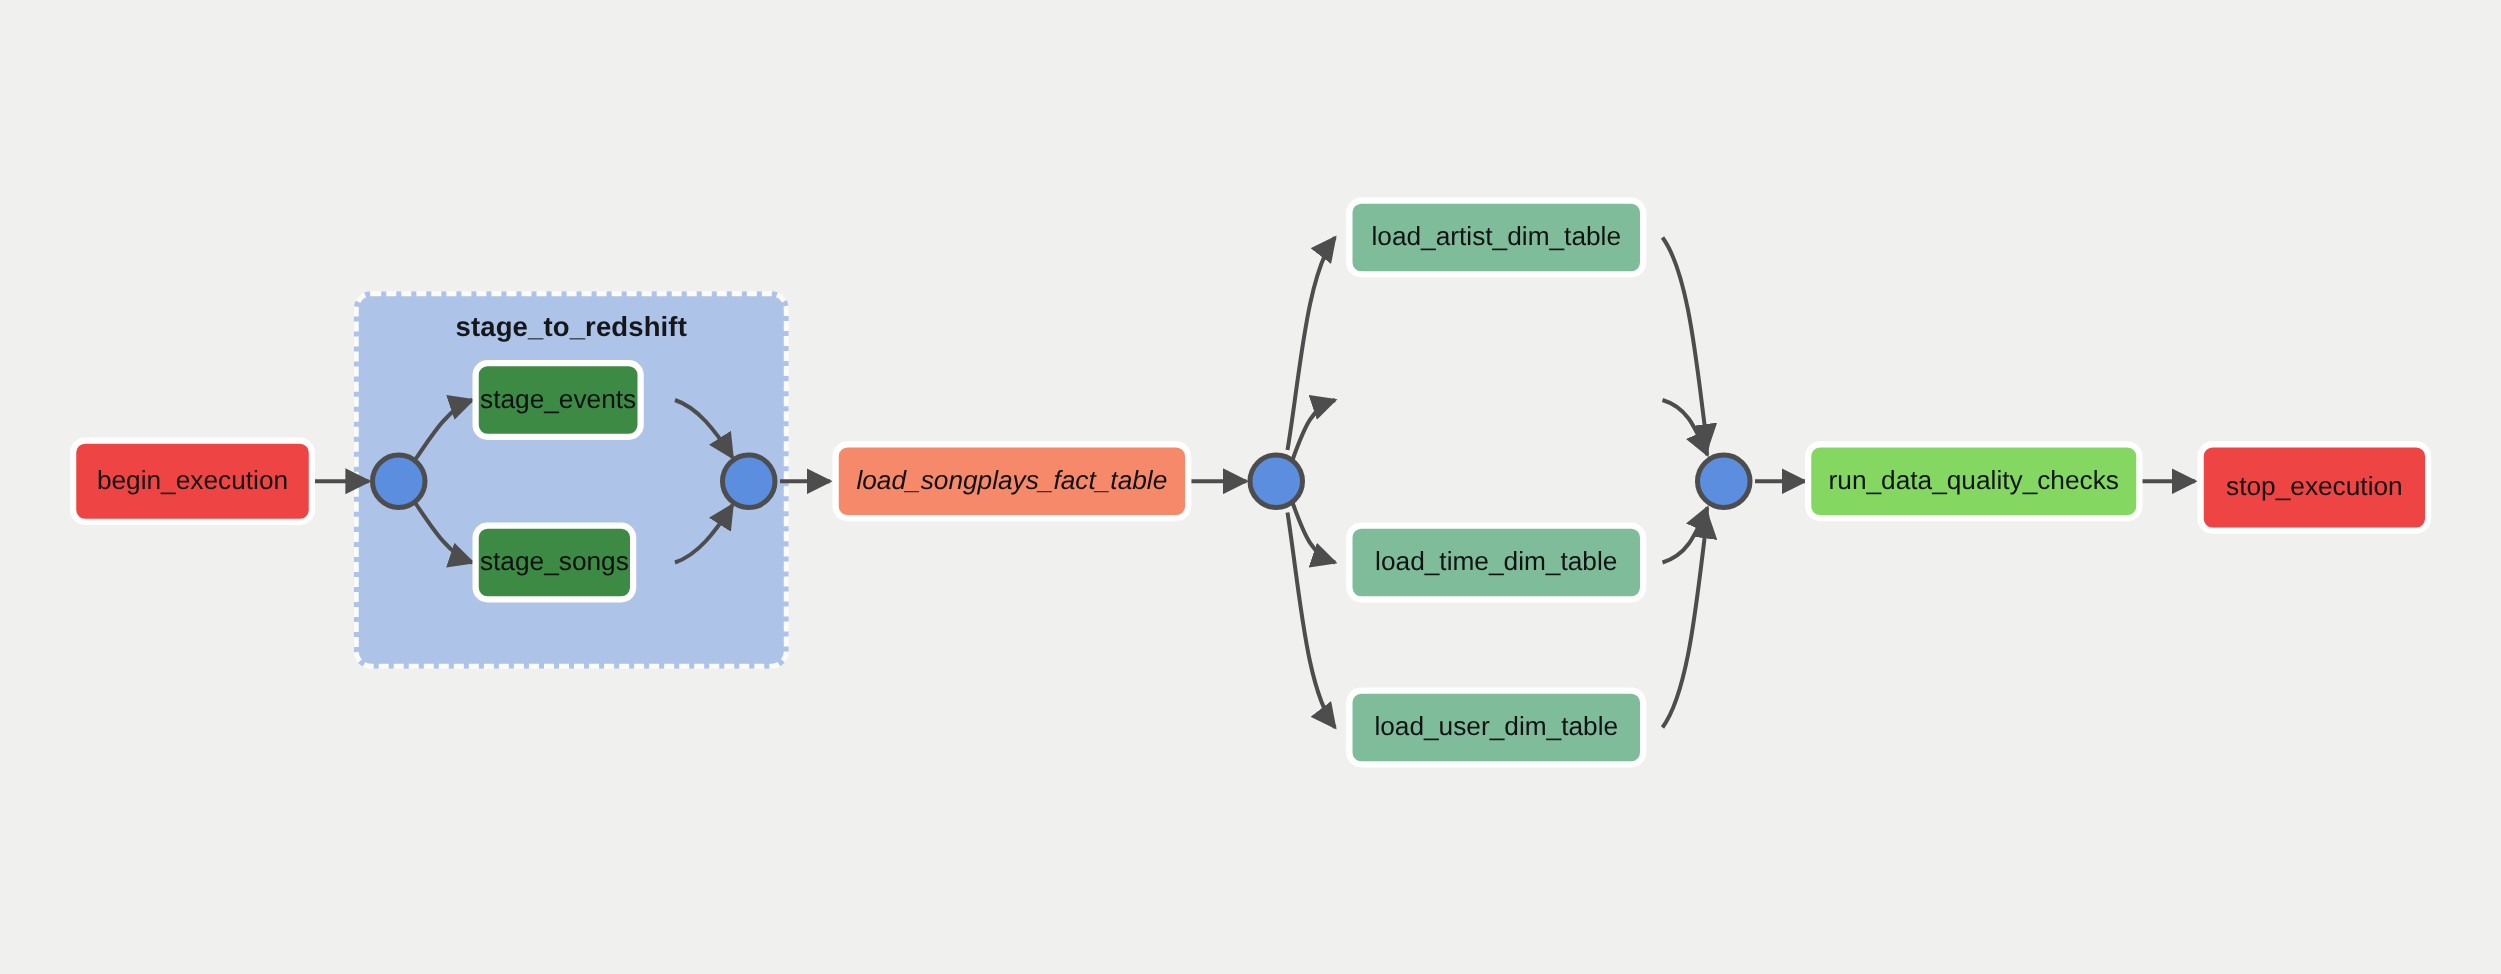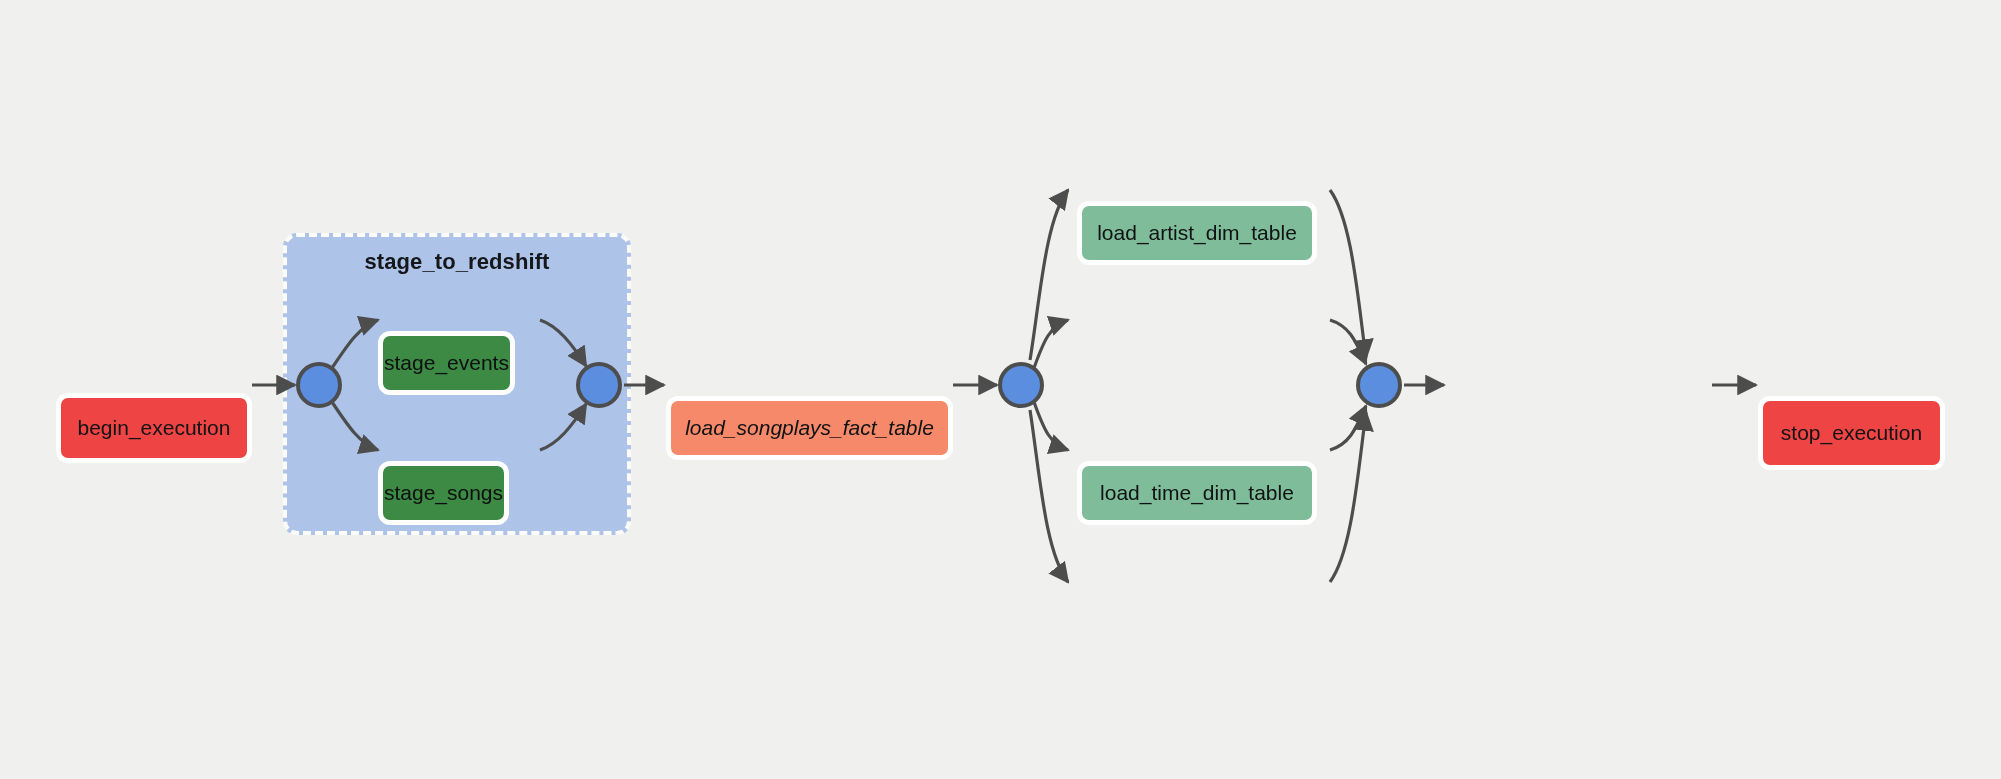--- a/index.html
+++ b/index.html
@@ -48,21 +48,20 @@
     display: flex;
     align-items: center;
     justify-content: center;
     border-radius: 12px;
     border: 5px solid #ffffff;
     font-size: 21px;
     color: #111315;
     text-align: center;
     line-height: 1.15;
     white-space: nowrap;
-    margin-top: 43px;
   }
   .node.pale-green  { background: #ef4444; }
   .node.dark-green  { background: #3c8a43; color: #0d0f10; }
   .node.mid-green   { background: #7fbc9a; color: #101214; }
   .node.salmon      { background: #f5896a; color: #101214; font-style: italic; }
   .node.bright-green{ background: #84d862; color: #101214; }
 
   .join-dot {
     position: absolute;
     border-radius: 50%;
@@ -125,21 +124,23 @@
 
   <div class="node dark-green" style="left:378px; top:418px; width:131px; height:64px;">stage_songs</div>
 
   <div class="node salmon" style="left:666px; top:353px; width:287px; height:64px;">load_songplays_fact_table</div>
 
   <div class="node mid-green" style="left:1077px; top:158px; width:240px; height:64px;">load_artist_dim_table</div>
 
 
   <div class="node mid-green" style="left:1077px; top:418px; width:240px; height:64px;">load_time_dim_table</div>
 
+  <div class="node mid-green" style="left:1077px; top:550px; width:240px; height:64px;">load_user_dim_table</div>
 
+  <div class="node bright-green" style="left:1444px; top:353px; width:270px; height:64px;">run_data_quality_checks</div>
 
   <div class="node pale-green" style="left:1758px; top:353px; width:187px; height:74px;">stop_execution</div>
 
   <div class="join-dot" style="left:296px; top:362px; width:46px; height:46px;"></div>
   <div class="join-dot" style="left:576px; top:362px; width:46px; height:46px;"></div>
   <div class="join-dot" style="left:998px; top:362px; width:46px; height:46px;"></div>
   <div class="join-dot" style="left:1356px; top:362px; width:46px; height:46px;"></div>
 
 </div>
 

